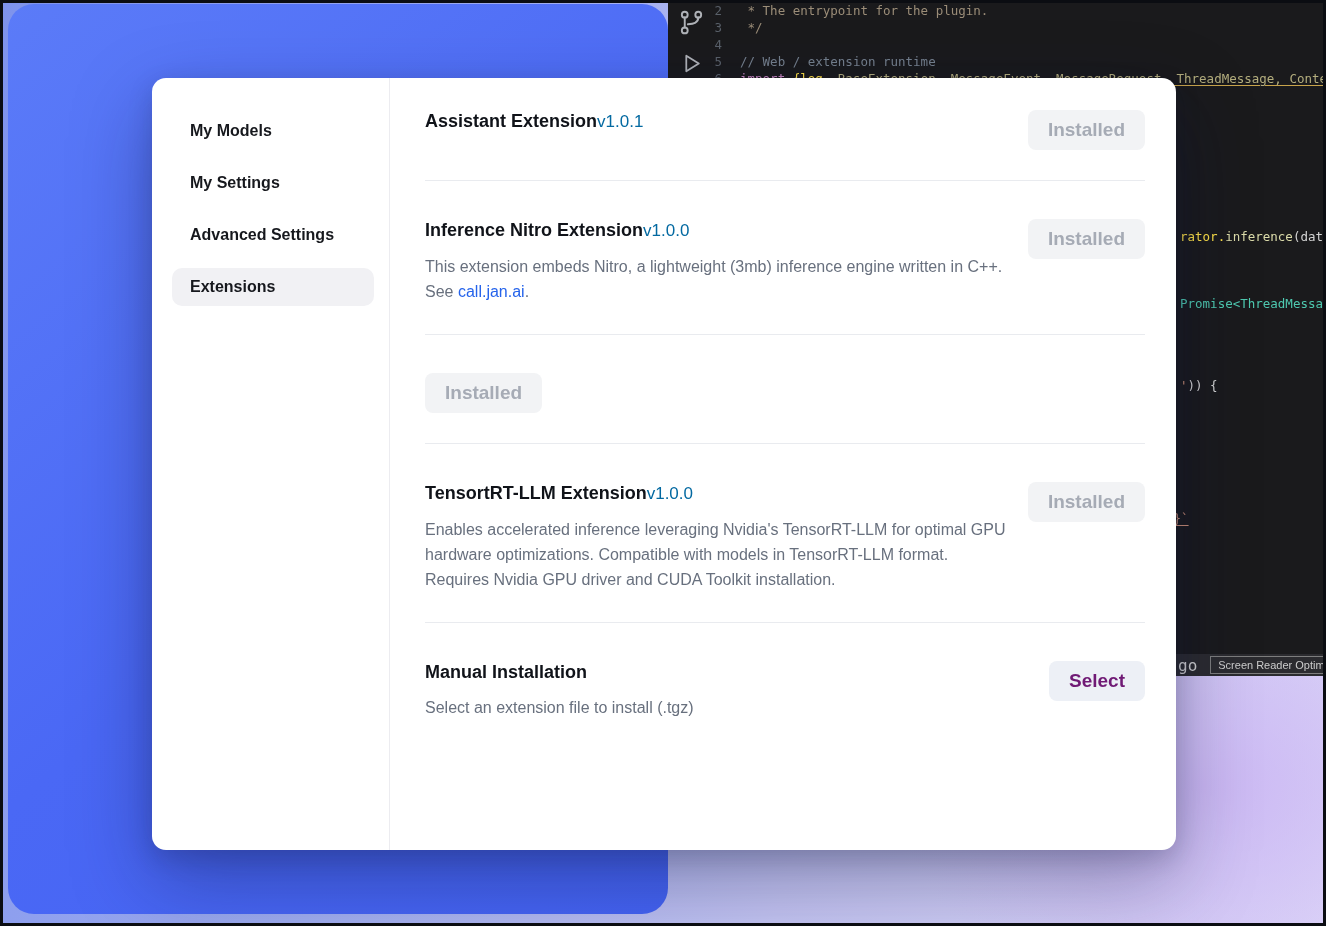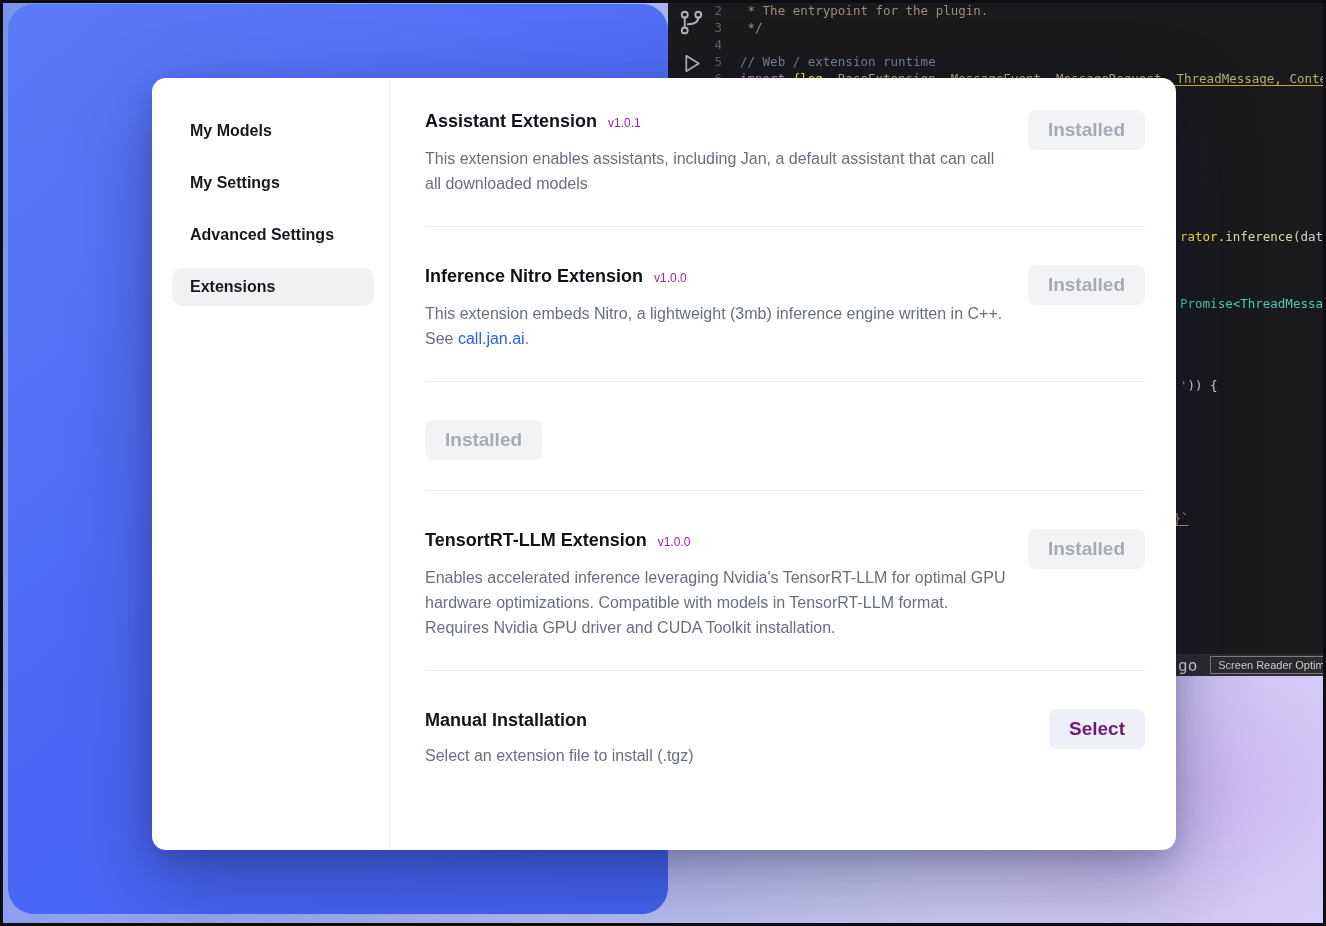--- a/index.html
+++ b/index.html
@@ -83,23 +83,23 @@
   }
   .side-item {
     padding: 9px 18px; margin-bottom: 14px; border-radius: 10px;
     font-size: 16px; font-weight: 700; color: #16181d; cursor: pointer;
     line-height: 20px;
   }
   .side-item.active { background: #f1f1f4; }
 
   .main { flex: 1; padding: 32px 31px 0 35px; }
   .ext-row { display: flex; justify-content: space-between; align-items: flex-start; }
-  .ext-head { display: flex; align-items: baseline; gap: 11px; line-height: 22px; }
+  .ext-head { display: flex; align-items: baseline; line-height: 22px; }
   .ext-title { font-size: 18px; font-weight: 700; color: #101319; }
-  .ext-version { font-size: 12px; color: #a21caf; }
+  .ext-version { font-size: 17px; color: #0369a1; }
   .ext-desc { margin-top: 12px; max-width: 585px; font-size: 16px; line-height: 25px; color: #68707e; }
   .link { color: #2563eb; text-decoration: none; cursor: pointer; }
   .btn {
     height: 40px; min-width: 113px; padding: 0 20px; border: none; border-radius: 8px;
     background: #f2f3f5; color: #a6abb5; font-size: 19px; font-weight: 600;
     font-family: "Liberation Sans", sans-serif; cursor: pointer; flex: none;
   }
   .btn.select { min-width: 95px; color: #701a75; background: #edf0f6; }
   .divider { border: none; border-top: 1px solid #e9ebef; margin: 30px 0 38px; }
 </style>
@@ -171,21 +171,20 @@
   </div>
 
   <div class="main">
 
     <div class="ext-row">
       <div>
         <div class="ext-head">
           <span class="ext-title">Assistant Extension</span>
           <span class="ext-version">v1.0.1</span>
         </div>
-        <div class="ext-desc">This extension enables assistants, including Jan, a default assistant that can call all downloaded models</div>
       </div>
       <button class="btn">Installed</button>
     </div>
     <hr class="divider">
 
     <div class="ext-row">
       <div>
         <div class="ext-head">
           <span class="ext-title">Inference Nitro Extension</span>
           <span class="ext-version">v1.0.0</span>

